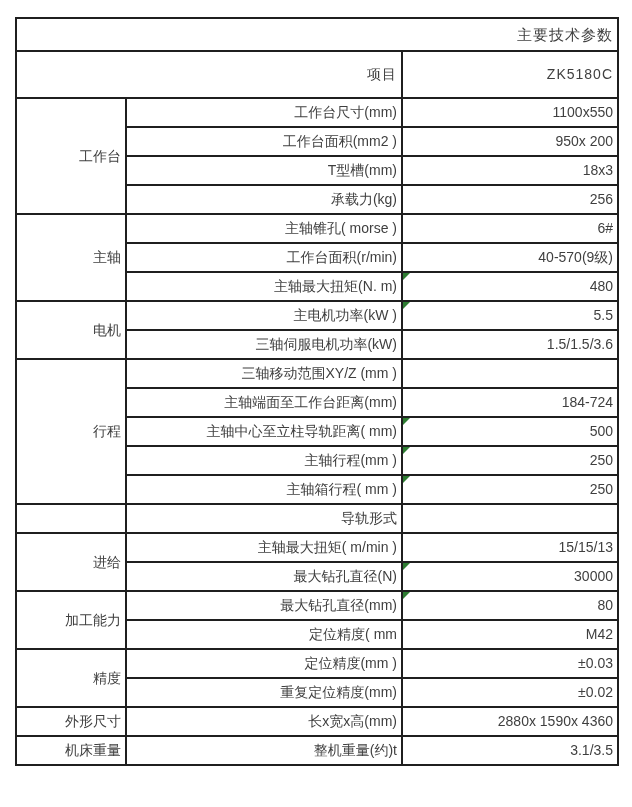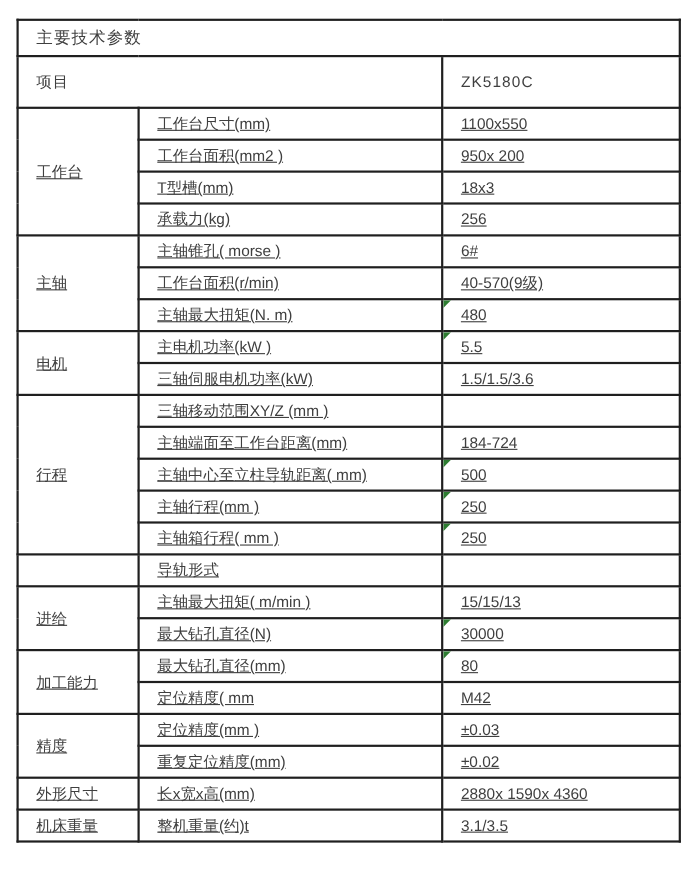--- a/index.html
+++ b/index.html
@@ -8,29 +8,29 @@
     font-family:"Liberation Sans","DejaVu Sans",sans-serif;
     -webkit-font-smoothing:antialiased;
   }
   .page{position:relative;width:632px;height:807px;background:#fff;overflow:hidden;}
   table.spec{
     position:absolute;left:15px;top:17px;
     width:602px;border-collapse:collapse;table-layout:fixed;
   }
   table.spec td{
     border:2px solid var(--border,#1f1f1f);
-    text-align:left;vertical-align:middle;
+    text-align:right;vertical-align:middle;
     color:var(--text,#3f3f3f);
     font-size:14px;line-height:1.2;
-    padding:0 16px;overflow:hidden;white-space:nowrap;
+    padding:0 4px;overflow:hidden;white-space:nowrap;
   }
   col.c1{width:110px;} col.c2{width:276px;} col.c3{width:216px;}
   tr.title-row td{height:31px;font-size:15px;letter-spacing:1px;}
   tr.header-row td{height:45px;letter-spacing:1px;}
-  tbody tr td{height:27px;text-decoration:underline;}
+  tbody tr td{height:27px;}
   td.val{position:relative;}
   .flag{
     position:absolute;top:0;left:0;width:0;height:0;
     border-top:7px solid var(--flag,#2e7d32);
     border-right:7px solid transparent;
   }
 </style>
 </head>
 <body style="background: rgb(255, 255, 255);">
 

